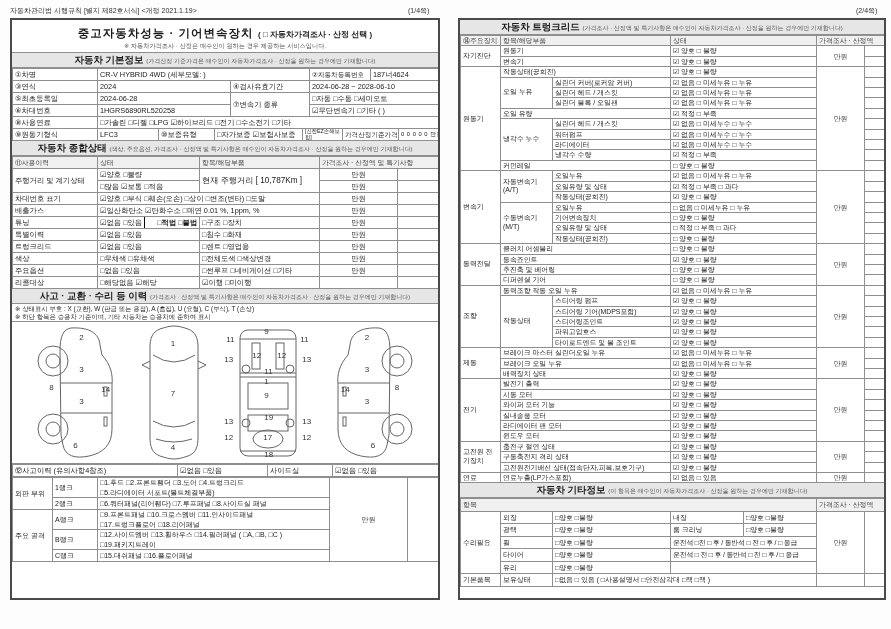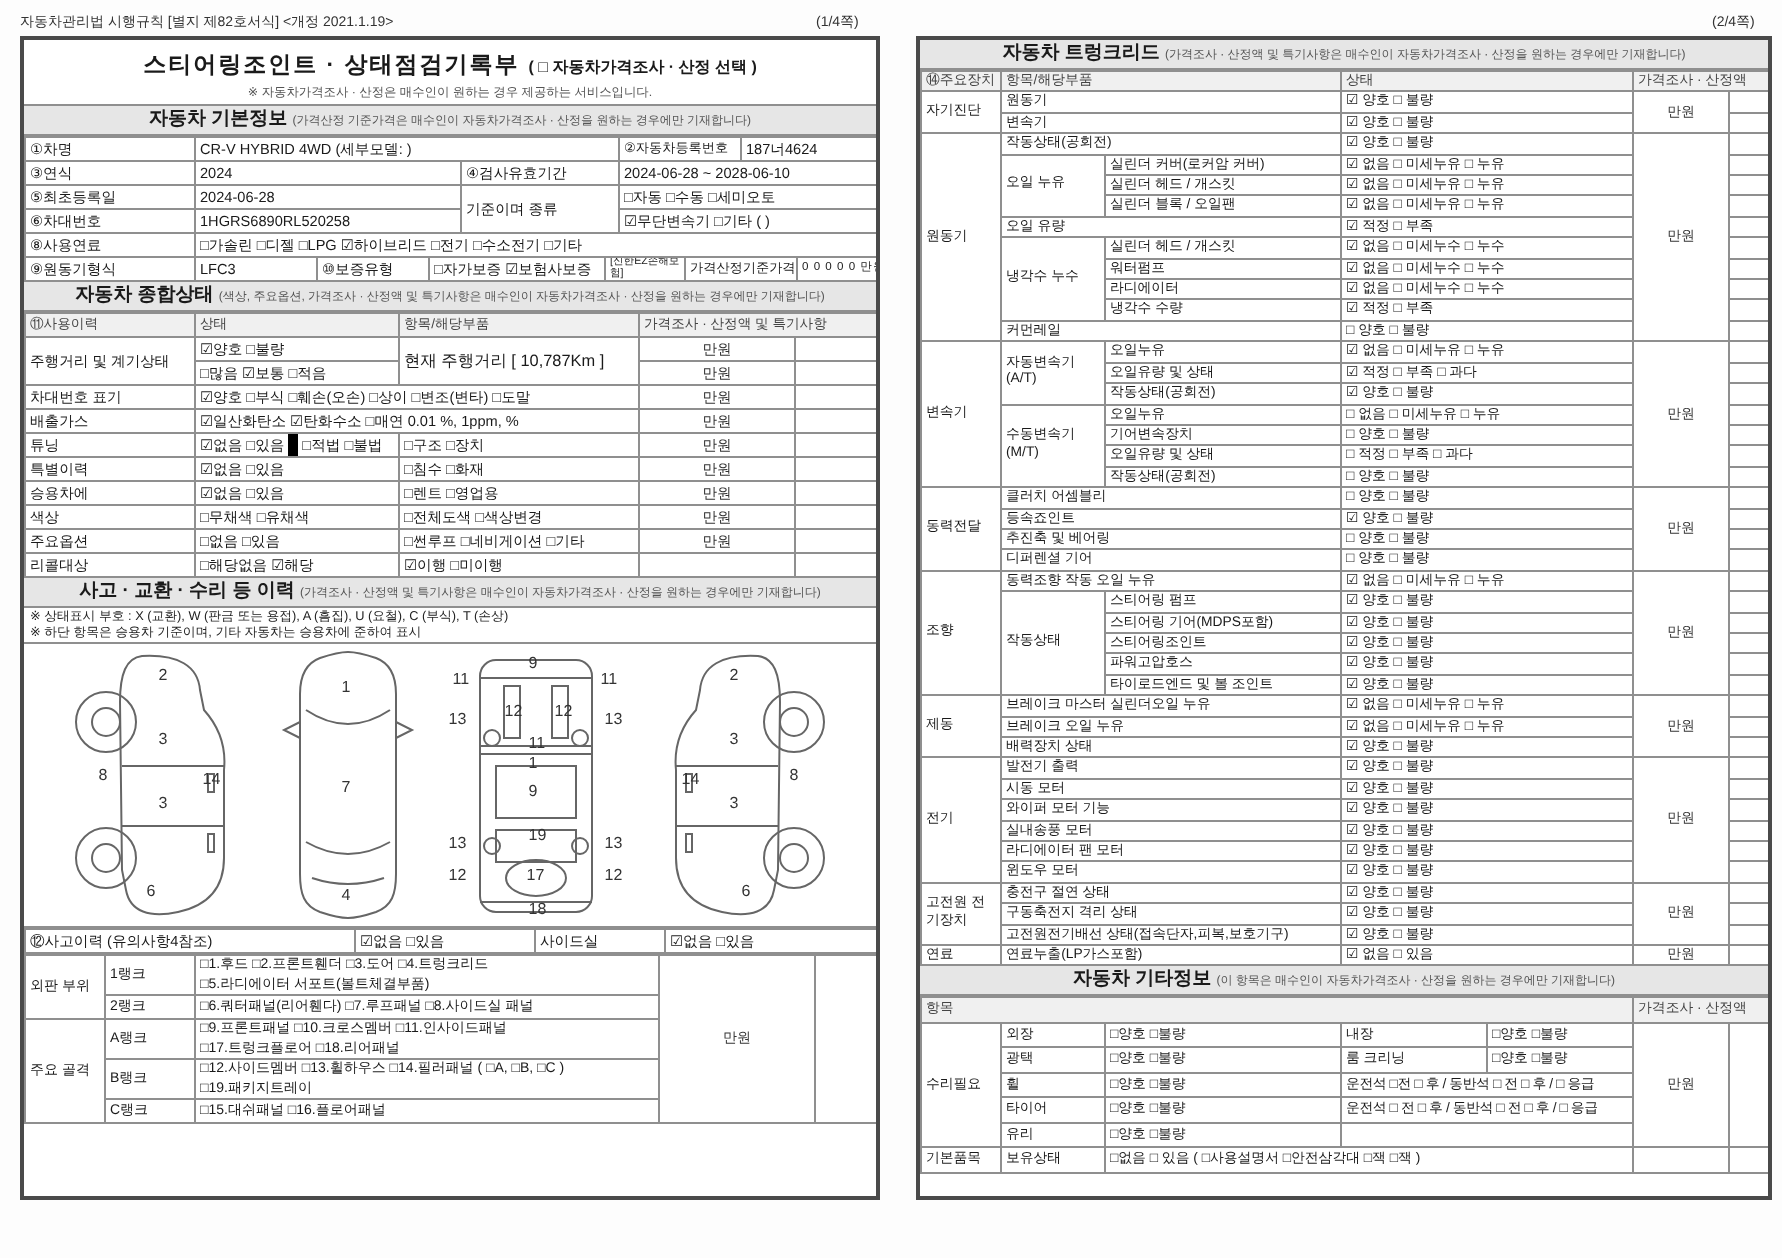--- a/index.html
+++ b/index.html
@@ -28,21 +28,21 @@
   .big{font-size:8.2px;}
   .p0{padding:0;}
   .r6{display:flex;height:100%;align-items:center;}
   .r6 .seg{border-left:1px solid #8f8f8f;padding:0 2px;height:100%;display:flex;align-items:center;box-sizing:border-box;overflow:hidden;}
   .r6 .seg:first-child{border-left:none;}
   .wnote{font-size:5.3px;white-space:normal;line-height:5.5px;}
   .digits{font-size:5.8px;letter-spacing:0.5px;}
   .split{padding:0;}
   .split .in{display:flex;height:100%;align-items:center;}
   .split .a{padding:0 2px;}
-  .split .b{border-left:5px solid #000000;padding:0 2px;flex:1;height:100%;display:flex;align-items:center;}
+  .split .b{border-left:1px solid #000000;padding:0 12px;flex:1;height:100%;display:flex;align-items:center;font-weight:bold;}
   .notes{border-bottom:1px solid #8f8f8f;padding:1px 3px;font-size:6.4px;line-height:7.6px;color:#222;}
   .diagwrap{border-bottom:1px solid #8f8f8f;height:142px;display:flex;justify-content:space-around;align-items:center;padding:2px 2px;box-sizing:border-box;}
   .diag{position:relative;height:136px;}
   .diag svg{display:block;}
   .dn{position:absolute;font-size:8px;color:#333;}
   .two{line-height:9.5px;height:auto;white-space:nowrap;}
   .exch td{font-size:7px;}
   .dtl td{font-size:6.9px;line-height:9.4px;height:9.4px;}
   .dtl .gcell{white-space:normal;line-height:8.5px;}
   .dtl .scell{white-space:normal;line-height:8.5px;}
@@ -53,21 +53,21 @@
 <body>
 
 <div id="lawline" class="mark">자동차관리법 시행규칙 [별지 제82호서식] &lt;개정 2021.1.19&gt;</div>
 <div id="p1mark" class="mark">(1/4쪽)</div>
 <div id="p2mark" class="mark">(2/4쪽)</div>
 
 <div class="page" id="page1">
 
   <div class="titlebar">
     <div class="titlecenter">
-      <div><span class="title">스티어링조인트 · 상태점검기록부</span>
+      <div><span class="title">중고자동차성능 · 기어변속장치</span>
            <span class="opt">( □ 자동차가격조사 · 산정 선택 )</span></div>
       <div class="tnote">※ 자동차가격조사 · 산정은 매수인이 원하는 경우 제공하는 서비스입니다.</div>
     </div>
   </div>
 
   <div class="sechdr">
     <span class="st">자동차 기본정보</span>
     <span class="sn">(가격산정 기준가격은 매수인이 자동차가격조사 · 산정을 원하는 경우에만 기재합니다)</span>
   </div>
 
@@ -88,21 +88,21 @@
     </tr>
     <tr>
       <td>③연식</td>
       <td>2024</td>
       <td>④검사유효기간</td>
       <td colspan="2">2024-06-28 ~ 2028-06-10</td>
     </tr>
     <tr>
       <td>⑤최초등록일</td>
       <td>2024-06-28</td>
-      <td rowspan="2">기준이며 종류</td>
+      <td rowspan="2">⑦변속기 종류</td>
       <td colspan="2">□자동   □수동   □세미오토</td>
     </tr>
     <tr>
       <td>⑥차대번호</td>
       <td>1HGRS6890RL520258</td>
       <td colspan="2">☑무단변속기   □기타 (            )</td>
     </tr>
     <tr>
       <td>⑧사용연료</td>
       <td colspan="4">□가솔린  □디젤  □LPG  ☑하이브리드  □전기  □수소전기  □기타</td>
@@ -180,21 +180,21 @@
       <td class="nar"></td>
     </tr>
     <tr>
       <td>특별이력</td>
       <td>☑없음  □있음</td>
       <td>□침수  □화재</td>
       <td class="price">만원</td>
       <td class="nar"></td>
     </tr>
     <tr>
-      <td>승용차에</td>
+      <td>트렁크리드</td>
       <td>☑없음  □있음</td>
       <td>□렌트  □영업용</td>
       <td class="price">만원</td>
       <td class="nar"></td>
     </tr>
     <tr>
       <td>색상</td>
       <td>□무채색  □유채색</td>
       <td>□전체도색  □색상변경</td>
       <td class="price">만원</td>

